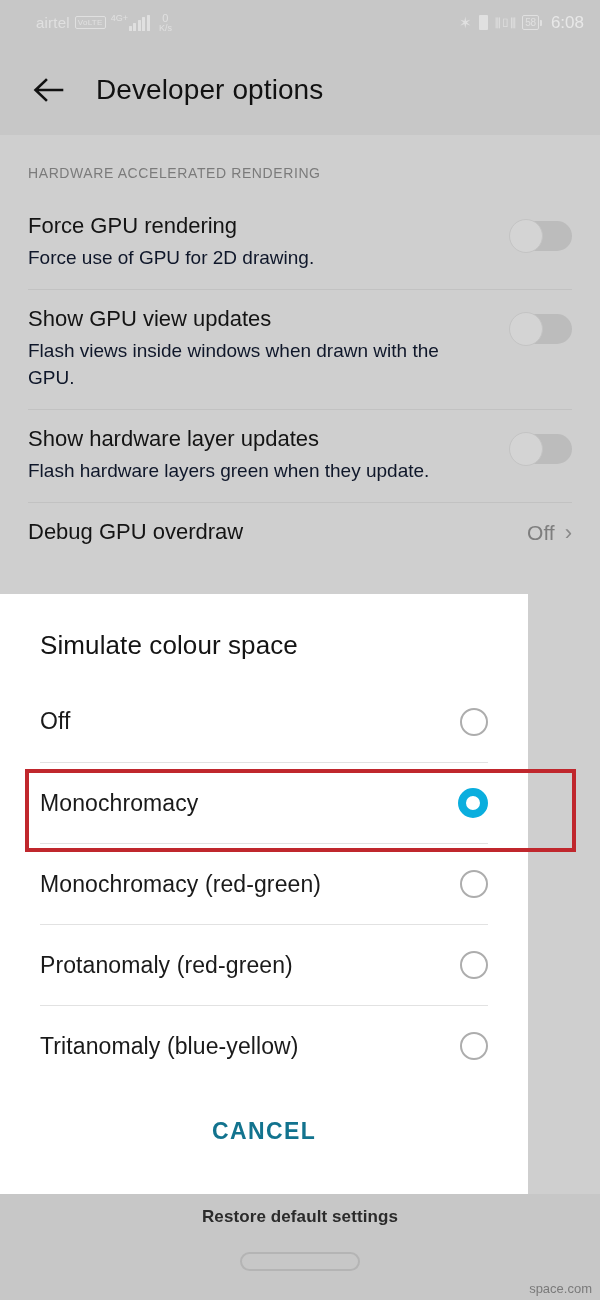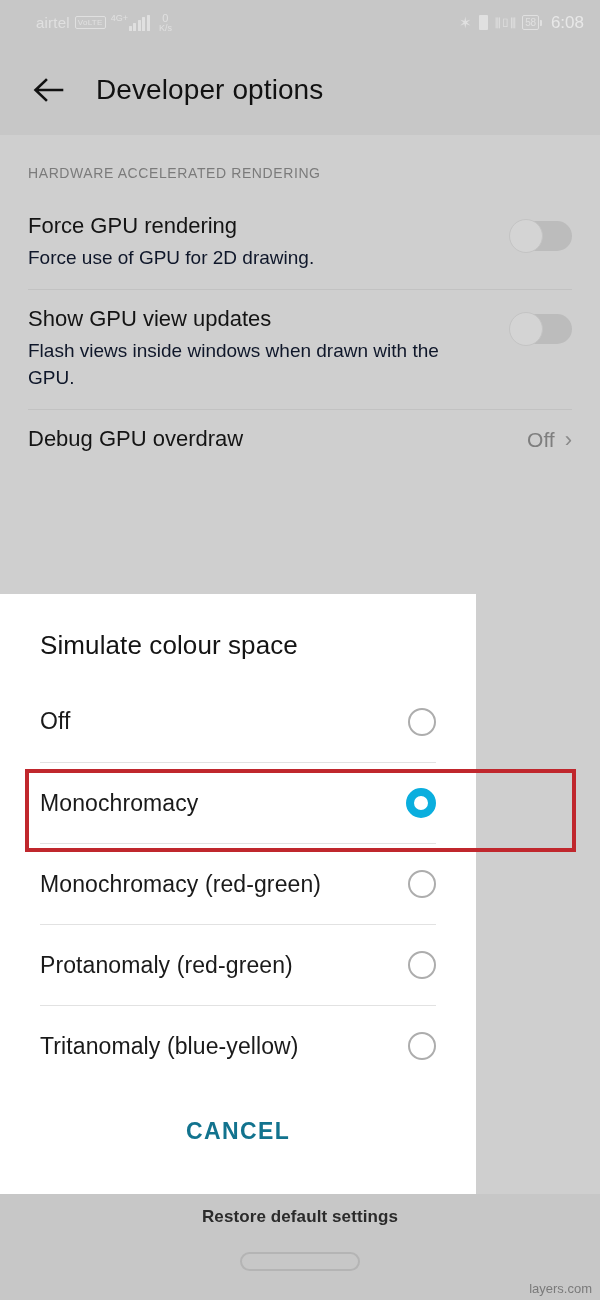--- a/index.html
+++ b/index.html
@@ -222,21 +222,21 @@
     font-size: 22px;
     color: #8a8a8a;
     line-height: 22px;
   }
 
   
   .dialog {
     position: absolute;
     left: 0;
     top: 594px;
-    width: 476px;
+    width: 528px;
     height: 600px;
     background: #ffffff;
     z-index: 20;
   }
   .dialog-title {
     font-size: 26px;
     color: #141414;
     padding: 36px 0 0 40px;
     letter-spacing: .1px;
   }
@@ -399,20 +399,29 @@
     <div class="setting-row">
       <div class="setting-text">
         <div class="setting-title">Show GPU view updates</div>
         <div class="setting-sub">Flash views inside windows when drawn with the GPU.</div>
       </div>
       <span class="toggle">
         <span class="knob"></span>
       </span>
     </div>
 
+    <div class="setting-row">
+      <div class="setting-text">
+        <div class="setting-title">Show hardware layer updates</div>
+        <div class="setting-sub">Flash hardware layers green when they update.</div>
+      </div>
+      <span class="toggle">
+        <span class="knob"></span>
+      </span>
+    </div>
 
     <div class="setting-row">
       <div class="setting-text">
         <div class="setting-title">Debug GPU overdraw</div>
       </div>
       <span class="row-value">
         <span class="val">Off</span>
         <span class="chev">›</span>
       </span>
     </div>
@@ -452,16 +461,16 @@
     <div class="cancel-wrap">
       <button class="cancel-btn">CANCEL</button>
     </div>
   </div>
 
   <div class="highlight-box"></div>
 
   <div class="footer">
     <div class="restore">Restore default settings</div>
     <div class="home-indicator"></div>
-    <div class="watermark">layers.com</div>
+    <div class="watermark">space.com</div>
   </div>
 
 </div>
 
 </body></html>

